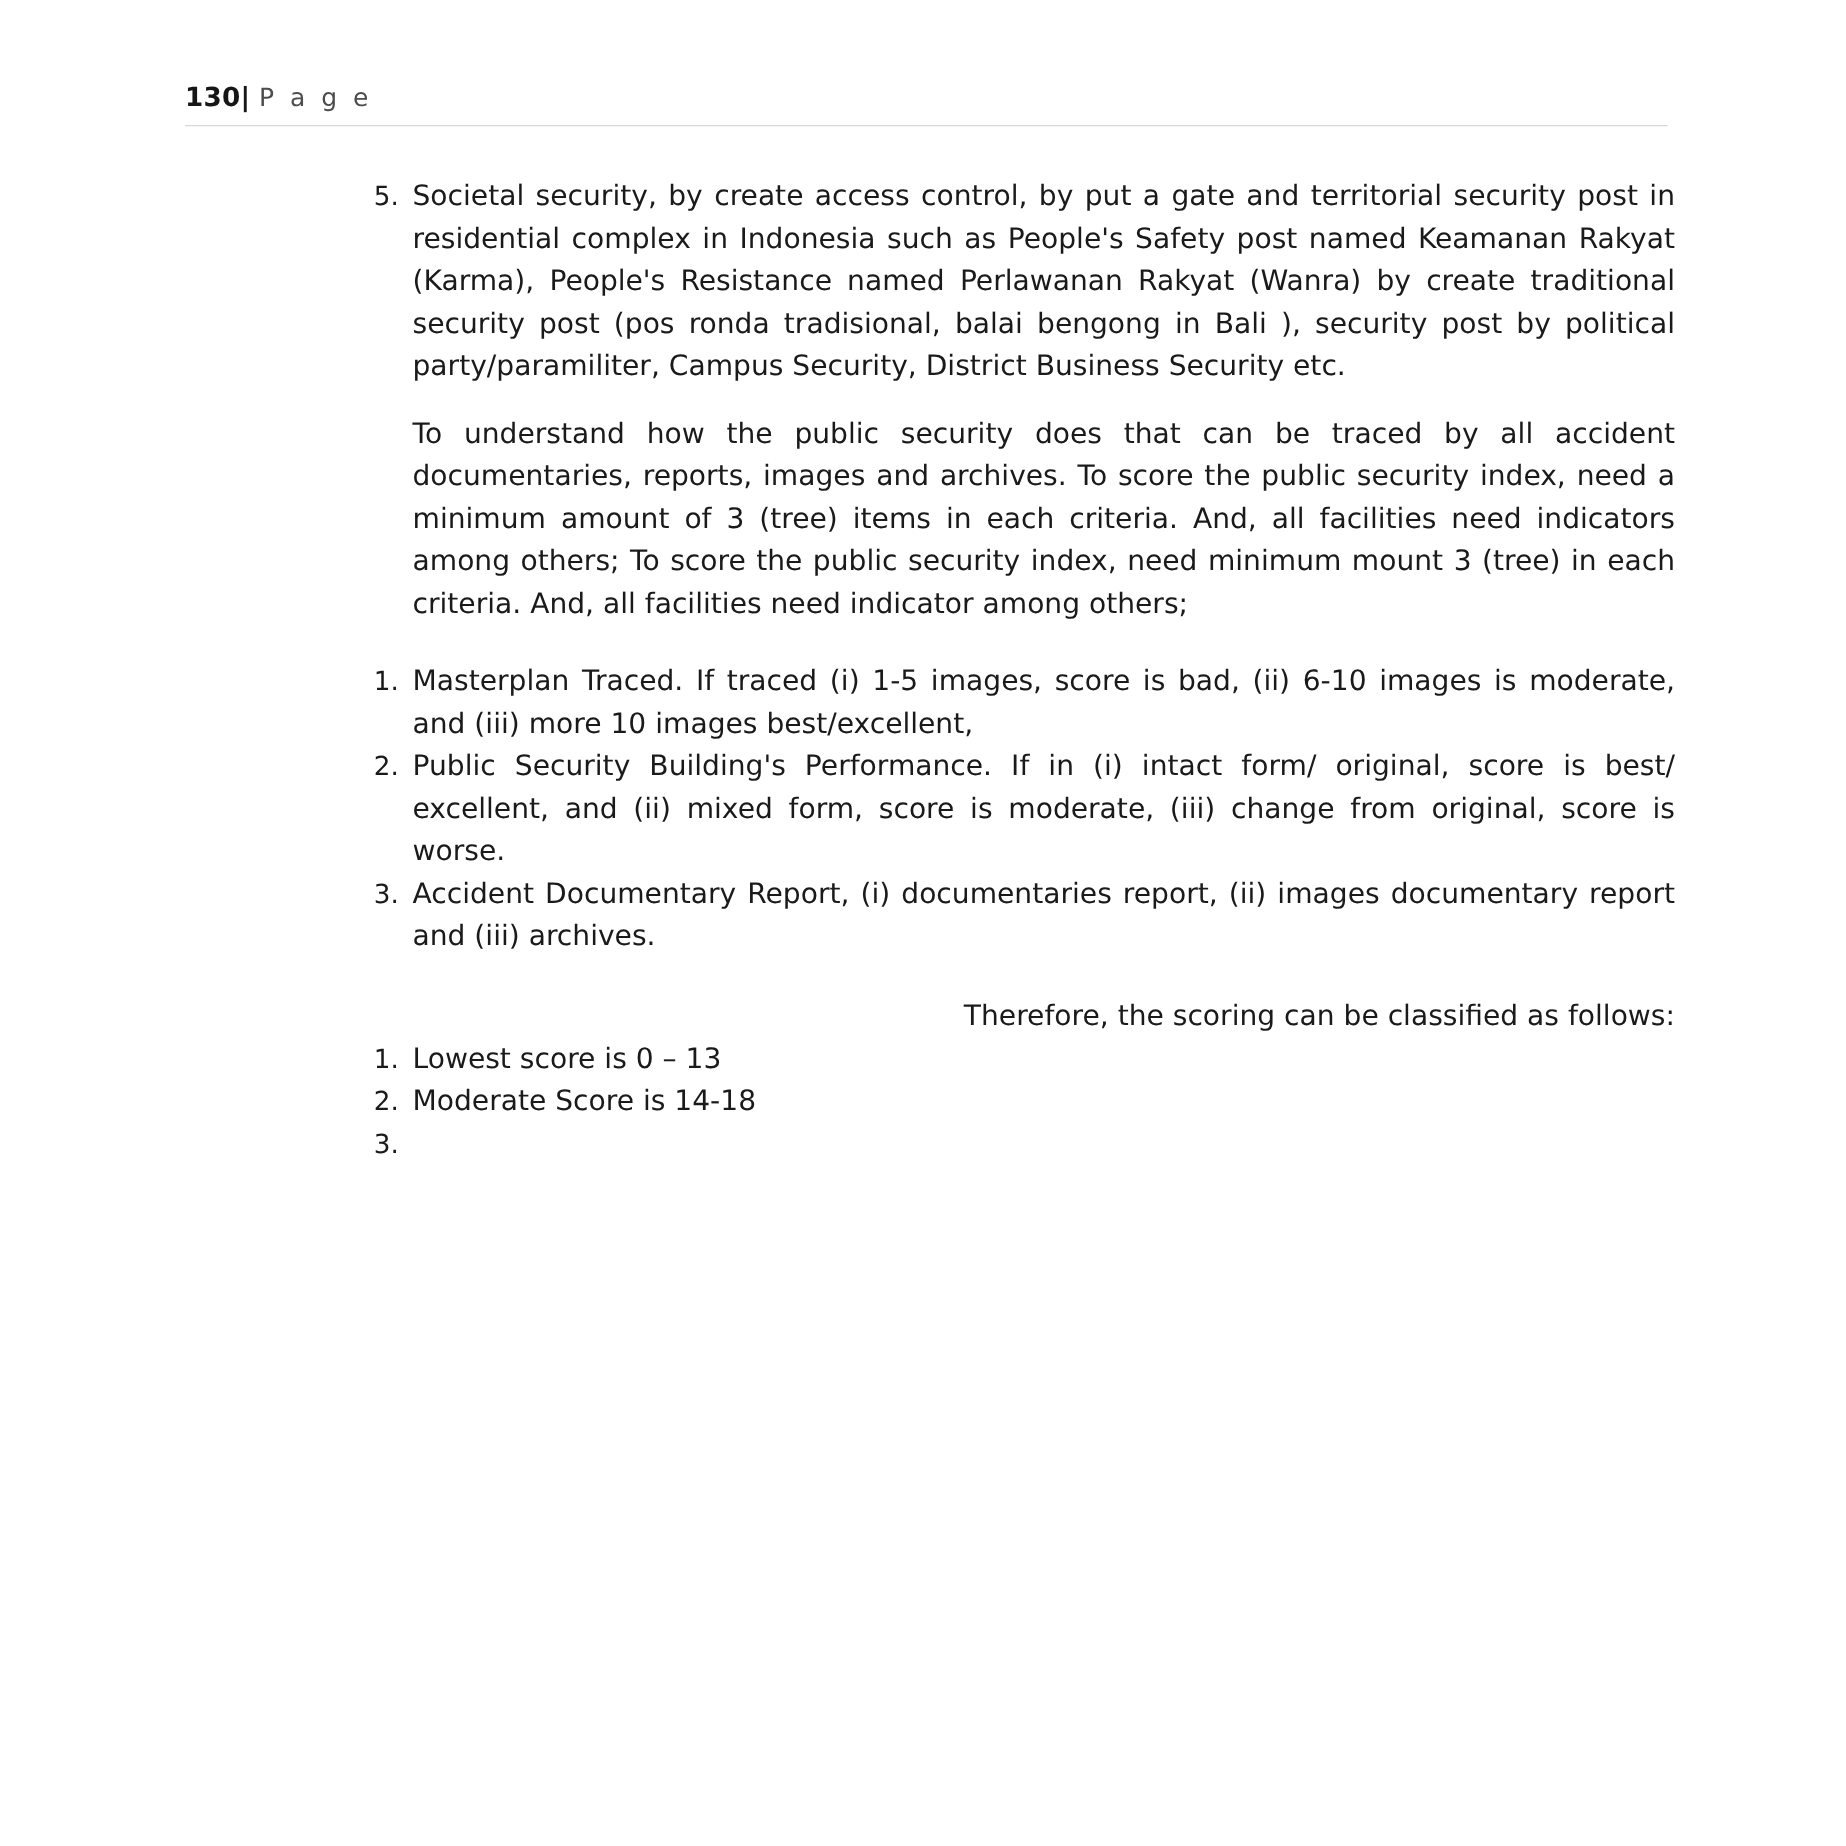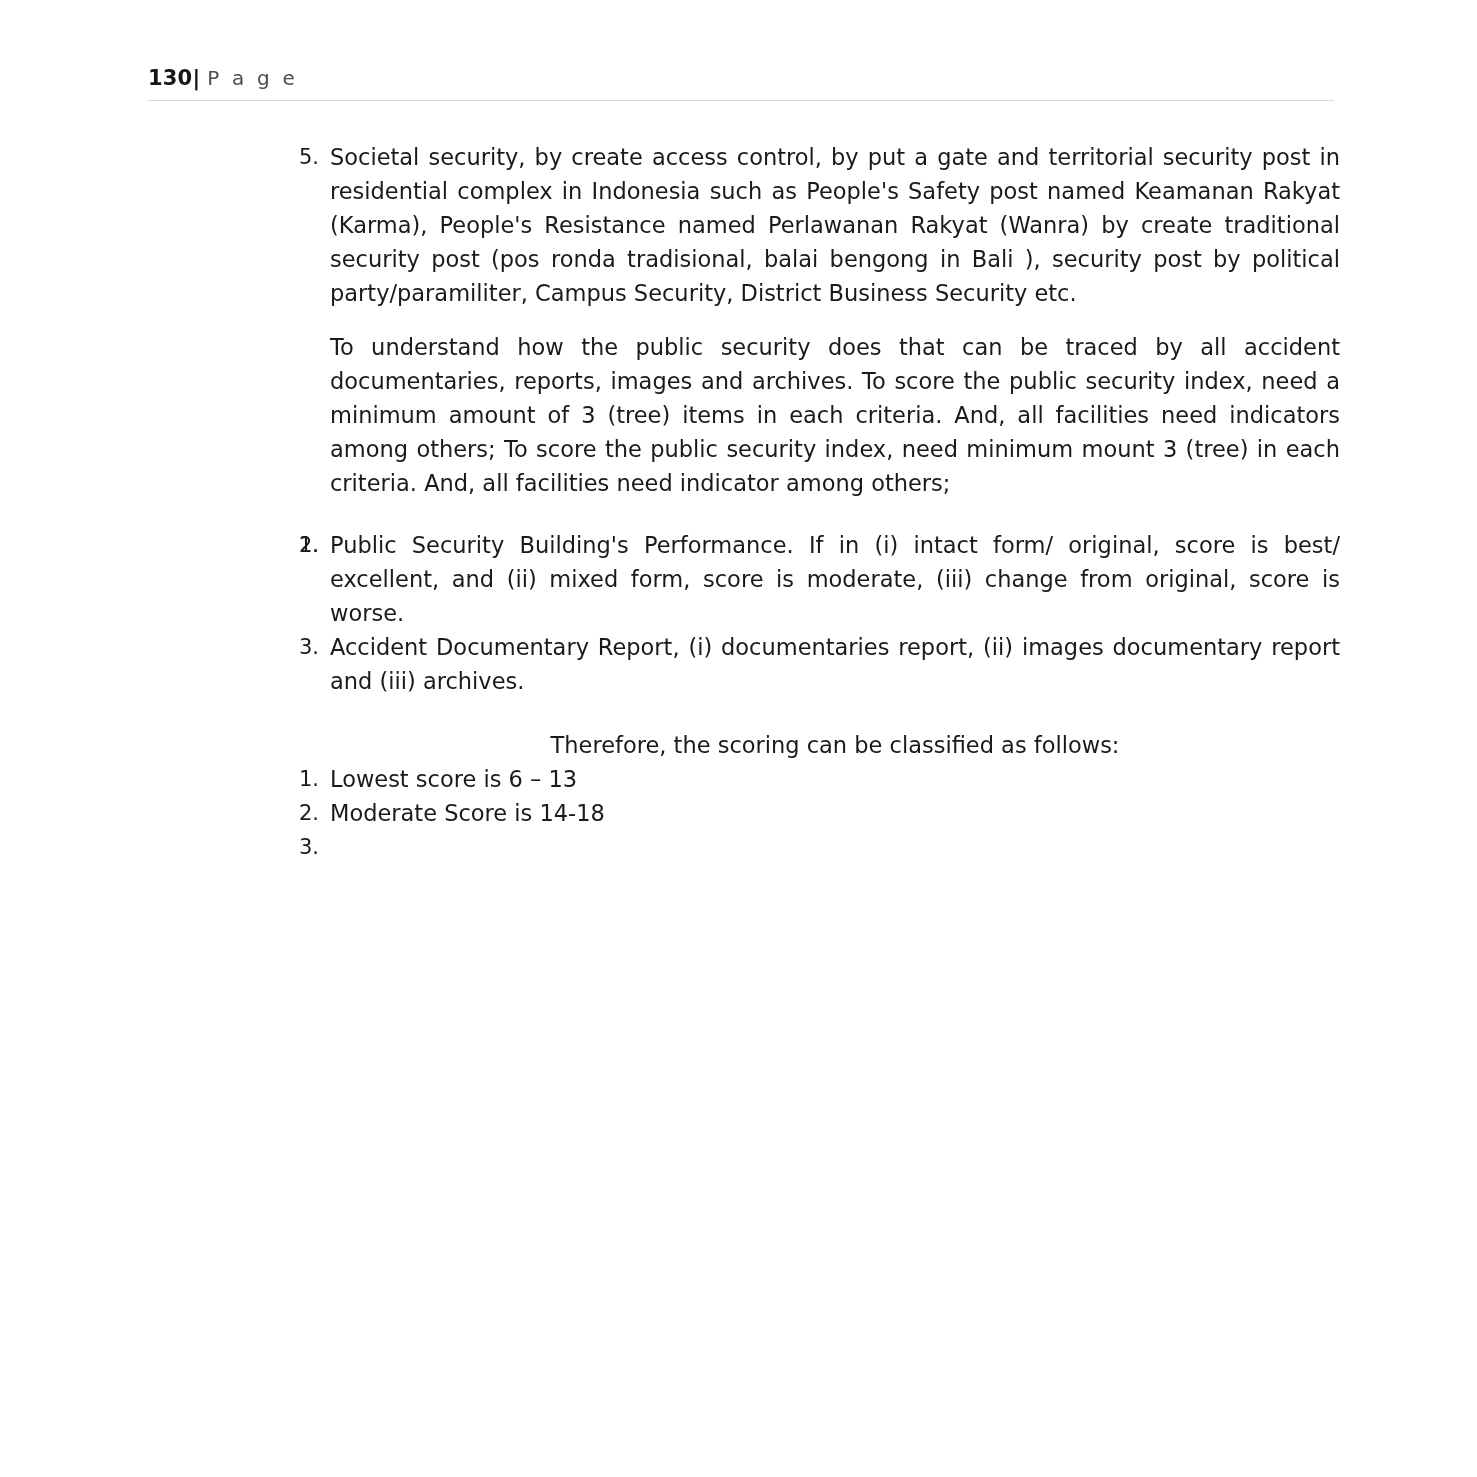--- a/index.html
+++ b/index.html
@@ -91,21 +91,21 @@
     text-align: justify;
     text-justify: inter-word;
   }
   .para.tight {
     margin-top: 30px;
   }
   .block-gap-lg {
     height: 28px;
   }
   .nojustify {
-    text-align: center;
+    text-align: right;
   }
   .scorelist > li {
     text-align: left;
   }
 </style>
 </head>
 <body>
 
 <div class="page">
 
@@ -125,37 +125,38 @@
       </li>
     </ol>
 
     <div class="para">To understand how the public security does that can be traced by all accident documentaries, reports, images and archives. To score the public security index, need a minimum amount of 3 (tree) items in each criteria. And, all facilities need indicators among others; To score the public security index, need minimum mount 3 (tree) in each criteria. And, all facilities need indicator among others;</div>
 
     <div class="block-gap-lg"></div>
 
     <ol class="numlist">
       <li>
         <span class="marker">1.</span>
+        <span>Masterplan Traced. If traced (i) 1-5 images, score is bad, (ii) 6-10 images is moderate, and (iii) more 10 images best/excellent,</span>
       </li>
       <li>
         <span class="marker">2.</span>
         <span>Public Security Building's Performance. If in (i) intact form/ original, score is best/ excellent, and (ii) mixed form, score is moderate, (iii) change from original, score is worse.</span>
       </li>
       <li>
         <span class="marker">3.</span>
         <span>Accident Documentary Report, (i) documentaries report, (ii) images documentary report and (iii) archives.</span>
       </li>
     </ol>
 
     <div class="para tight nojustify">Therefore, the scoring can be classified as follows:</div>
 
     <ol class="numlist scorelist">
       <li>
         <span class="marker">1.</span>
-        <span>Lowest score is 6 – 13</span>
+        <span>Lowest score is 0 – 13</span>
       </li>
       <li>
         <span class="marker">2.</span>
         <span>Moderate Score is 14-18</span>
       </li>
       <li>
         <span class="marker">3.</span>
       </li>
     </ol>
 

